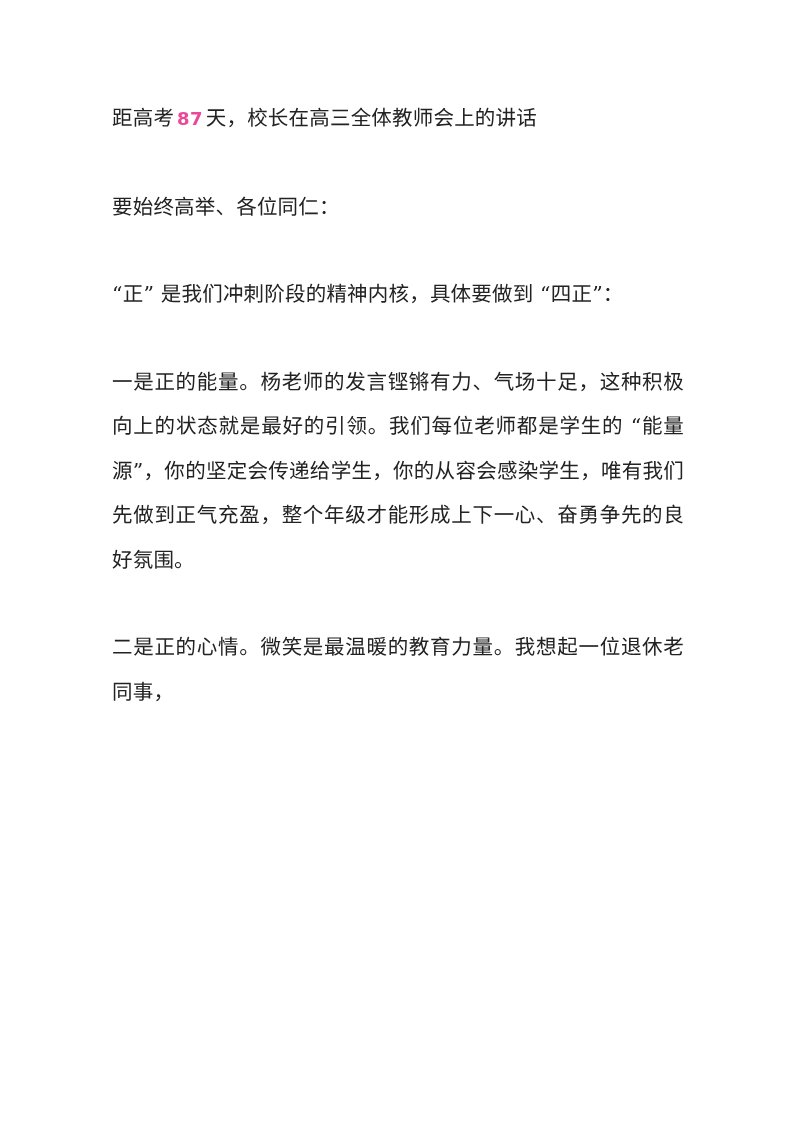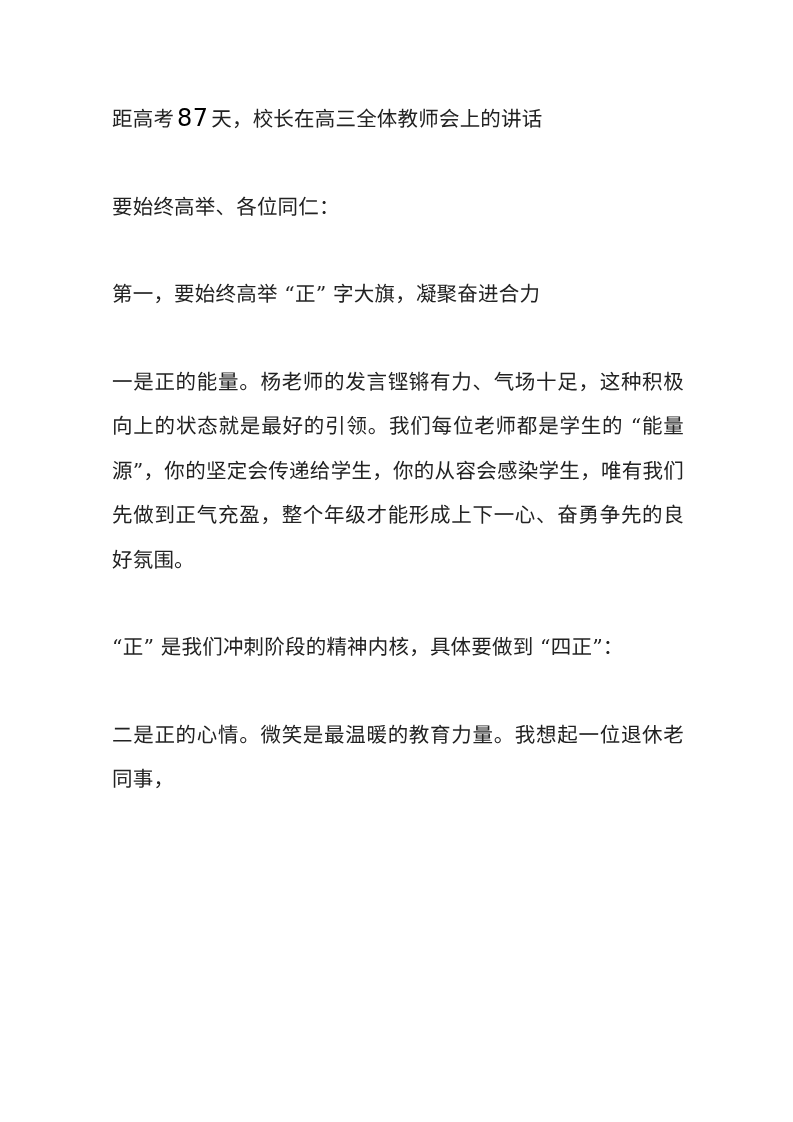--- a/index.html
+++ b/index.html
@@ -49,43 +49,42 @@
 
   
   .para.title {
     font-size: 20.5px;
     line-height: 44.5px;
   }
 
   
   .num {
     font-family: "DejaVu Sans", "Liberation Sans", sans-serif;
-    font-size: 24px;
-    font-weight: 400;
+    font-size: 18px;
+    font-weight: 700;
     letter-spacing: 0.3px;
     padding: 0 3px;
-    color: #000000;
+    color: #ec4899;
   }
 </style>
 </head>
 <body>
 
 <div class="page">
 
   <div class="doc-body">
 
     <p class="para title">距高考<span class="num">87</span>天，校长在高三全体教师会上的讲话</p>
 
     <p class="para">要始终高举、各位同仁：</p>
 
 
 
-    <p class="para">第一，要始终高举 “正” 字大旗，凝聚奋进合力</p>
+
+    <p class="para">“正” 是我们冲刺阶段的精神内核，具体要做到 “四正”：</p>
 
     <p class="para">一是正的能量。杨老师的发言铿锵有力、气场十足，这种积极向上的状态就是最好的引领。我们每位老师都是学生的 “能量源”，你的坚定会传递给学生，你的从容会感染学生，唯有我们先做到正气充盈，整个年级才能形成上下一心、奋勇争先的良好氛围。</p>
-
-    <p class="para">“正” 是我们冲刺阶段的精神内核，具体要做到 “四正”：</p>
 
     <p class="para last">二是正的心情。微笑是最温暖的教育力量。我想起一位退休老同事，</p>
 
   </div>
 
 </div>
 
 </body></html>

